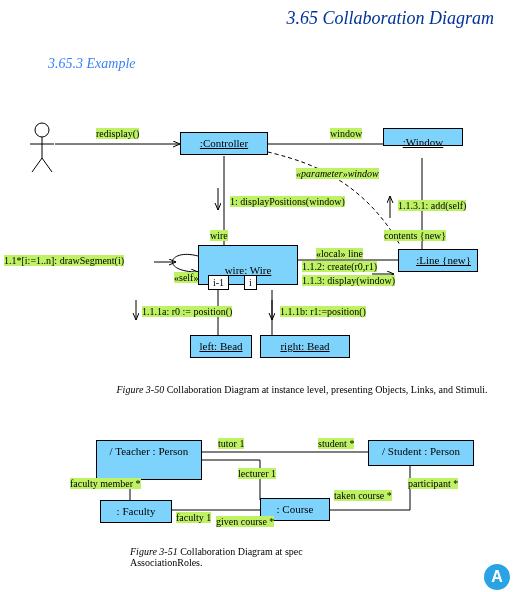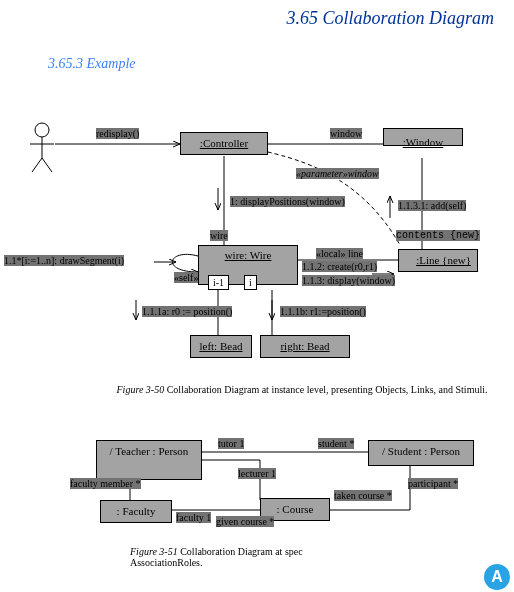--- a/index.html
+++ b/index.html
@@ -29,29 +29,29 @@
     position: absolute;
     left: 48px;
     top: 56px;
   }
   .box {
     position: absolute;
     border: 1px solid #000;
     text-align: center;
     font-size: 11px;
     padding: 4px 6px;
-    background: #a3a3a3;
+    background: #7dd3fc;
     line-height: 1.2;
   }
   .under { text-decoration: underline; }
   .label {
     position: absolute;
     font-size: 10px;
     white-space: nowrap;
-    background: #737373;
+    background: #bef264;
   }
   .caption {
     position: absolute;
     font-size: 10px;
     text-align: center;
   }
   .fignum { font-style: italic; }
   svg.canvas {
     position: absolute;
     left: 0; top: 0;
@@ -155,21 +155,21 @@
   <line x1="330" y1="510" x2="410" y2="510" stroke="#000"></line>
   <line x1="410" y1="510" x2="410" y2="466" stroke="#000"></line>
 </svg>
 
 <div class="box" style="left:180px; top:132px; width:88px;">
   <span class="under">:Controller</span>
 </div>
 <div class="box" style="left:383px; top:128px; width:80px; height:18px; padding-top:7px;">
   <span class="under">:Window</span>
 </div>
-<div class="box" style="left:198px; top:245px; width:100px; height:40px; padding-top:3px;">
+<div class="box" style="left:198px; top:245px; width:100px; height:40px; padding-top:18px;">
   <span class="under">wire: Wire</span>
 </div>
 <div class="box" style="left:398px; top:249px; width:80px;text-align:right;">
   <span class="under">:Line {new}</span>
 </div>
 <div class="box" style="left:190px; top:335px; width:62px;">
   <span class="under">left: Bead</span>
 </div>
 <div class="box" style="left:260px; top:335px; width:90px;">
   <span class="under">right: Bead</span>
@@ -182,21 +182,21 @@
 <div class="label" style="left:330px; top:128px;">window</div>
 <div class="label" style="left:296px; top:168px; font-style:italic;">«parameter»window</div>
 <div class="label" style="left:210px; top:230px;">wire</div>
 <div class="label" style="left:230px; top:196px;">1: displayPositions(window)</div>
 <div class="label" style="left:4px; top:255px;">1.1*[i:=1..n]: drawSegment(i)</div>
 <div class="label" style="left:174px; top:272px;">«self»</div>
 <div class="label" style="left:316px; top:248px;">«local» line</div>
 <div class="label" style="left:302px; top:261px;">1.1.2: create(r0,r1)</div>
 <div class="label" style="left:302px; top:275px;">1.1.3: display(window)</div>
 <div class="label" style="left:398px; top:200px;">1.1.3.1: add(self)</div>
-<div class="label" style="left:396px; top:230px;font-family:Liberation Mono, monospace;">contents {new}</div>
+<div class="label" style="left:384px; top:230px;">contents {new}</div>
 <div class="label" style="left:142px; top:306px;">1.1.1a: r0 := position()</div>
 <div class="label" style="left:280px; top:306px;">1.1.1b: r1:=position()</div>
 
 <div class="caption" style="left:112px; top:384px; width:380px;">
   <span class="fignum">Figure 3-50</span><span>  Collaboration Diagram at instance level, presenting Objects, Links, and Stimuli.</span>
 </div>
 
 <div class="box" style="left:96px; top:440px; width:106px; height:40px;">/ Teacher : Person</div>
 <div class="box" style="left:368px; top:440px; width:106px; height:26px;">/ Student : Person</div>
 <div class="box" style="left:100px; top:500px; width:72px;">: Faculty</div>

